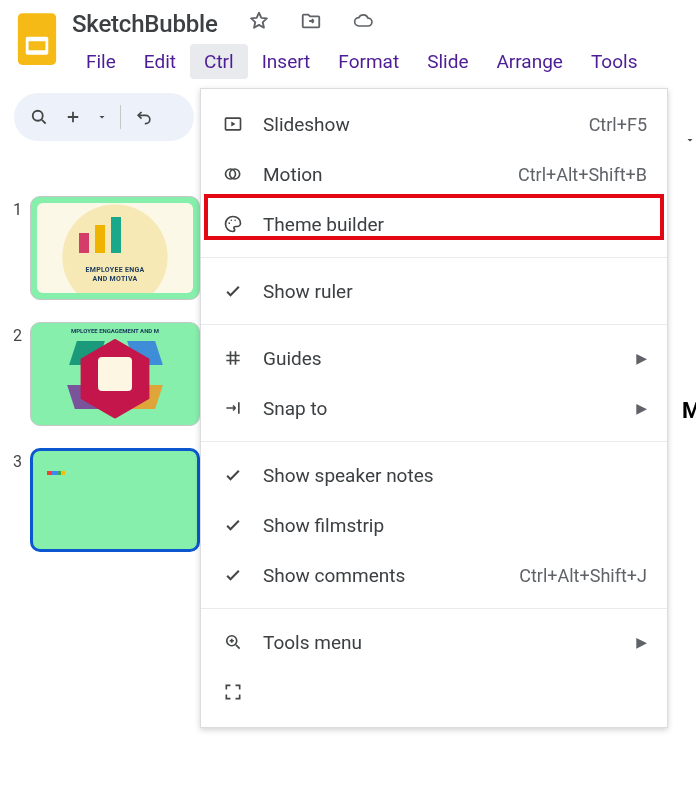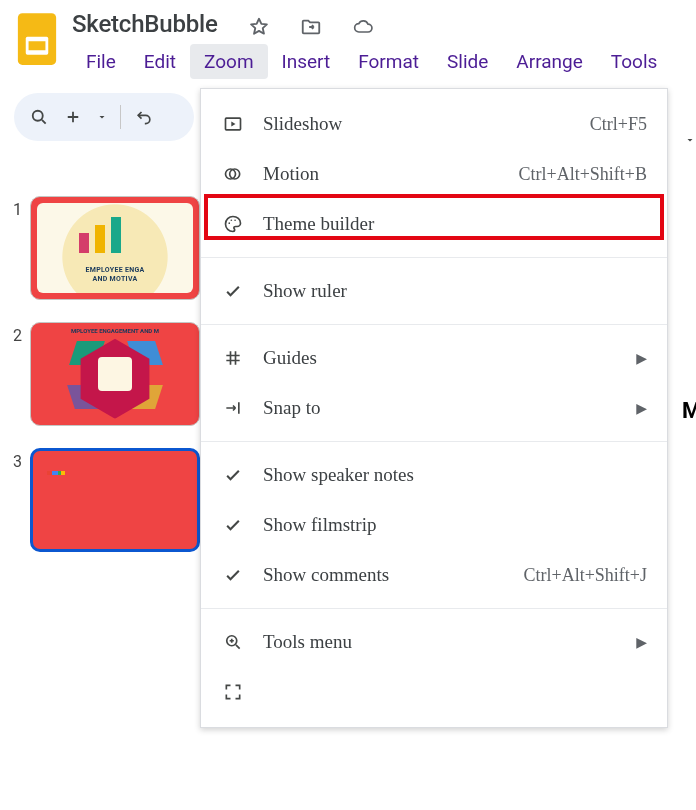--- a/index.html
+++ b/index.html
@@ -18,21 +18,21 @@
       align-items: flex-start;
       padding: 10px 16px 0 16px;
     }
     .app-logo {
       width: 42px;
       height: 54px;
       margin-right: 14px;
       margin-top: 2px;
     }
     .title-col { display: flex; flex-direction: column; }
-    .title-row { display: flex; align-items: flex-end; gap: 30px; }
+    .title-row { display: flex; align-items: flex-start; gap: 30px; }
     .doc-title {
       font-size: 24px;
       font-weight: 500;
       color: #3c4043;
       letter-spacing: -0.2px;
     }
     .title-icon { width: 22px; height: 22px; display: inline-flex; align-items: center; justify-content: center; color: #5f6368; }
     
     .menubar {
       display: flex;
@@ -70,21 +70,21 @@
       flex-direction: column;
       gap: 22px;
     }
     .slide-row { display: flex; align-items: flex-start; gap: 8px; }
     .slide-num { font-size: 16px; color: #444; width: 14px; text-align: right; padding-top: 4px;}
     .slide-thumb {
       width: 170px;
       height: 104px;
       border-radius: 10px;
       border: 1.5px solid #c4c7c5;
-      background: #ef4444;
+      background: #86efac;
       overflow: hidden;
       position: relative;
     }
     .slide-thumb.selected { border: 3px solid #0b57d0; }
     .thumb1-bg {
       position: absolute; inset: 6px;
       background: radial-gradient(circle at 50% 60%, #f7e9b6 55%, #fcf8e8 56%);
       border-radius: 6px;
     }
     .thumb1-label {
@@ -115,21 +115,20 @@
     
     .dropdown {
       position: absolute;
       left: 200px;
       top: 88px;
       width: 468px;
       background: #fff;
       border: 1px solid #dadce0;
       box-shadow: 0 2px 6px rgba(0,0,0,0.18);
       padding: 10px 0;
-      font-family: Liberation Serif, serif;
     }
     .dd-item {
       display: flex;
       align-items: center;
       height: 50px;
       padding: 0 20px;
       cursor: pointer;
       gap: 18px;
     }
     .dd-icon {
@@ -197,21 +196,21 @@
       </span>
       <span class="title-icon">
         <svg viewBox="0 0 24 24" width="24" height="20" fill="none" stroke="#5f6368" stroke-width="2">
             <path d="M7 18a5 5 0 010-10 6 6 0 0111 .5A4.5 4.5 0 0118 18H7z"></path>
           </svg>
       </span>
     </div>
     <div class="menubar">
       <span class="menu-item">File</span>
       <span class="menu-item">Edit</span>
-      <span class="menu-item active">Zoom</span>
+      <span class="menu-item active">Ctrl</span>
       <span class="menu-item">Insert</span>
       <span class="menu-item">Format</span>
       <span class="menu-item">Slide</span>
       <span class="menu-item">Arrange</span>
       <span class="menu-item">Tools</span>
     </div>
   </div>
 </div>
 
 <div class="toolbar">

